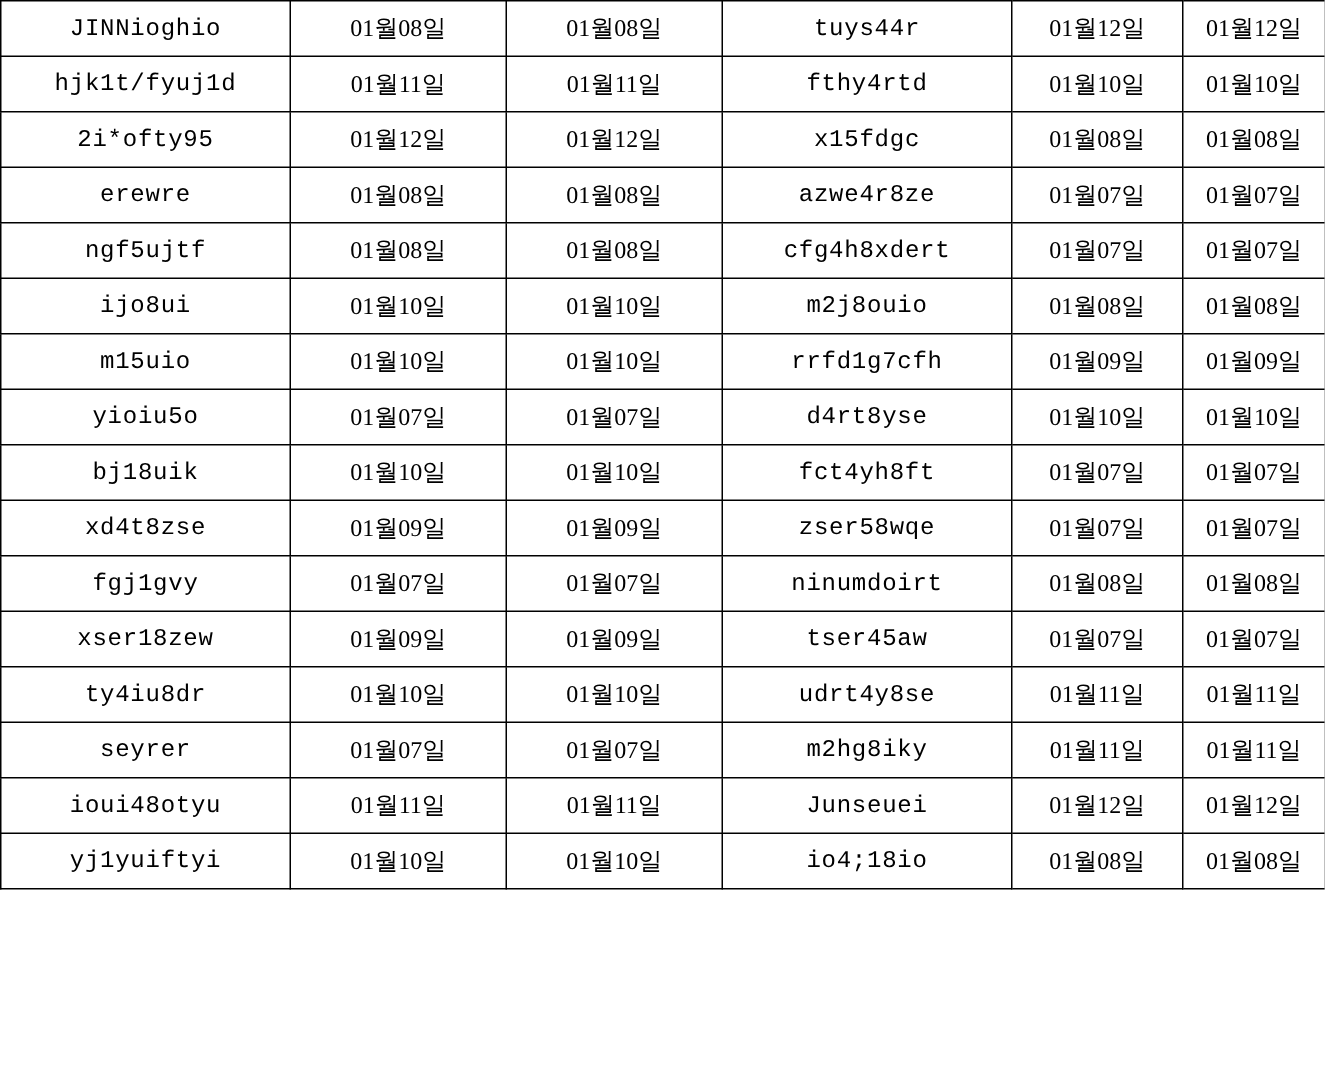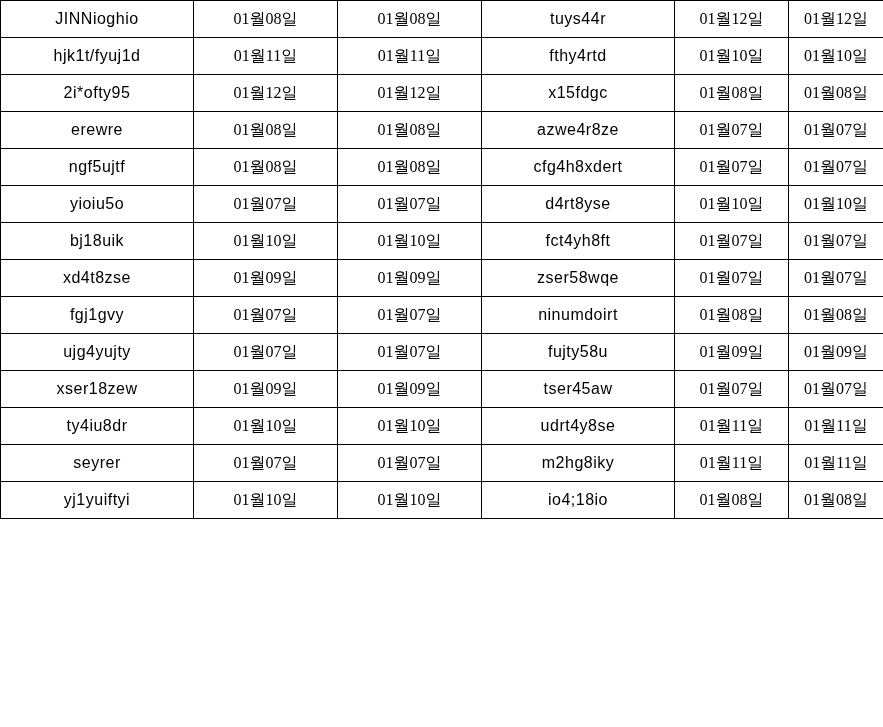--- a/index.html
+++ b/index.html
@@ -31,21 +31,21 @@
   }
   
   col.c0 { width: 193px; }
   col.c1 { width: 144px; }
   col.c2 { width: 144px; }
   col.c3 { width: 193px; }
   col.c4 { width: 114px; }
   col.c5 { width: 95px; }
 
   td.name-cell {
-    font-family: Liberation Sans, sans-serif;
+    font-family: Liberation Mono, monospace;
     font-size: 15px;
     letter-spacing: 0.5px;
   }
   td.date-cell {
     font-family: "Liberation Serif", serif;
     font-size: 16px;
   }
 </style>
 </head>
 <body>
@@ -94,20 +94,36 @@
       </tr>
       <tr>
         <td class="name-cell">ngf5ujtf</td>
         <td class="date-cell">01월08일</td>
         <td class="date-cell">01월08일</td>
         <td class="name-cell">cfg4h8xdert</td>
         <td class="date-cell">01월07일</td>
         <td class="date-cell">01월07일</td>
       </tr>
       <tr>
+        <td class="name-cell">ijo8ui</td>
+        <td class="date-cell">01월10일</td>
+        <td class="date-cell">01월10일</td>
+        <td class="name-cell">m2j8ouio</td>
+        <td class="date-cell">01월08일</td>
+        <td class="date-cell">01월08일</td>
+      </tr>
+      <tr>
+        <td class="name-cell">m15uio</td>
+        <td class="date-cell">01월10일</td>
+        <td class="date-cell">01월10일</td>
+        <td class="name-cell">rrfd1g7cfh</td>
+        <td class="date-cell">01월09일</td>
+        <td class="date-cell">01월09일</td>
+      </tr>
+      <tr>
         <td class="name-cell">yioiu5o</td>
         <td class="date-cell">01월07일</td>
         <td class="date-cell">01월07일</td>
         <td class="name-cell">d4rt8yse</td>
         <td class="date-cell">01월10일</td>
         <td class="date-cell">01월10일</td>
       </tr>
       <tr>
         <td class="name-cell">bj18uik</td>
         <td class="date-cell">01월10일</td>
@@ -126,28 +142,20 @@
       </tr>
       <tr>
         <td class="name-cell">fgj1gvy</td>
         <td class="date-cell">01월07일</td>
         <td class="date-cell">01월07일</td>
         <td class="name-cell">ninumdoirt</td>
         <td class="date-cell">01월08일</td>
         <td class="date-cell">01월08일</td>
       </tr>
       <tr>
-        <td class="name-cell">ujg4yujty</td>
-        <td class="date-cell">01월07일</td>
-        <td class="date-cell">01월07일</td>
-        <td class="name-cell">fujty58u</td>
-        <td class="date-cell">01월09일</td>
-        <td class="date-cell">01월09일</td>
-      </tr>
-      <tr>
         <td class="name-cell">xser18zew</td>
         <td class="date-cell">01월09일</td>
         <td class="date-cell">01월09일</td>
         <td class="name-cell">tser45aw</td>
         <td class="date-cell">01월07일</td>
         <td class="date-cell">01월07일</td>
       </tr>
       <tr>
         <td class="name-cell">ty4iu8dr</td>
         <td class="date-cell">01월10일</td>
@@ -158,20 +166,28 @@
       </tr>
       <tr>
         <td class="name-cell">seyrer</td>
         <td class="date-cell">01월07일</td>
         <td class="date-cell">01월07일</td>
         <td class="name-cell">m2hg8iky</td>
         <td class="date-cell">01월11일</td>
         <td class="date-cell">01월11일</td>
       </tr>
       <tr>
+        <td class="name-cell">ioui48otyu</td>
+        <td class="date-cell">01월11일</td>
+        <td class="date-cell">01월11일</td>
+        <td class="name-cell">Junseuei</td>
+        <td class="date-cell">01월12일</td>
+        <td class="date-cell">01월12일</td>
+      </tr>
+      <tr>
         <td class="name-cell">yj1yuiftyi</td>
         <td class="date-cell">01월10일</td>
         <td class="date-cell">01월10일</td>
         <td class="name-cell">io4;18io</td>
         <td class="date-cell">01월08일</td>
         <td class="date-cell">01월08일</td>
       </tr>
     </tbody>
 </table>
 

